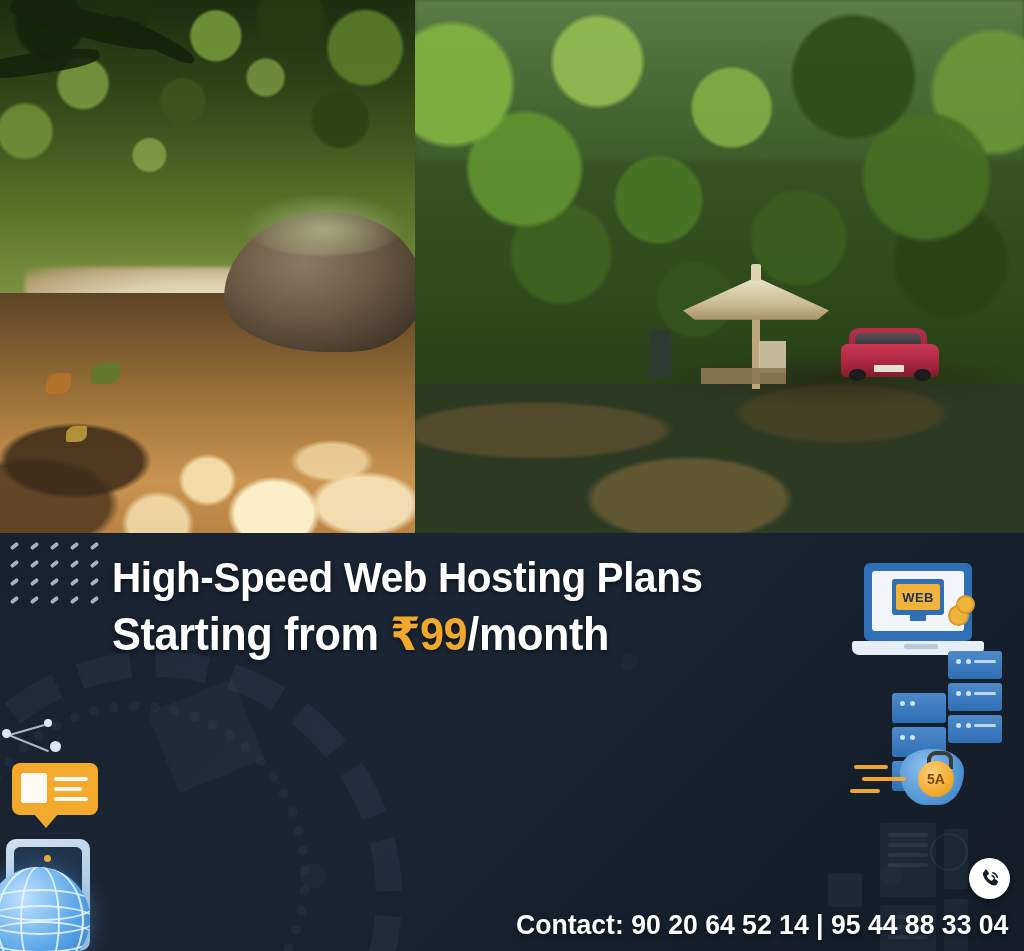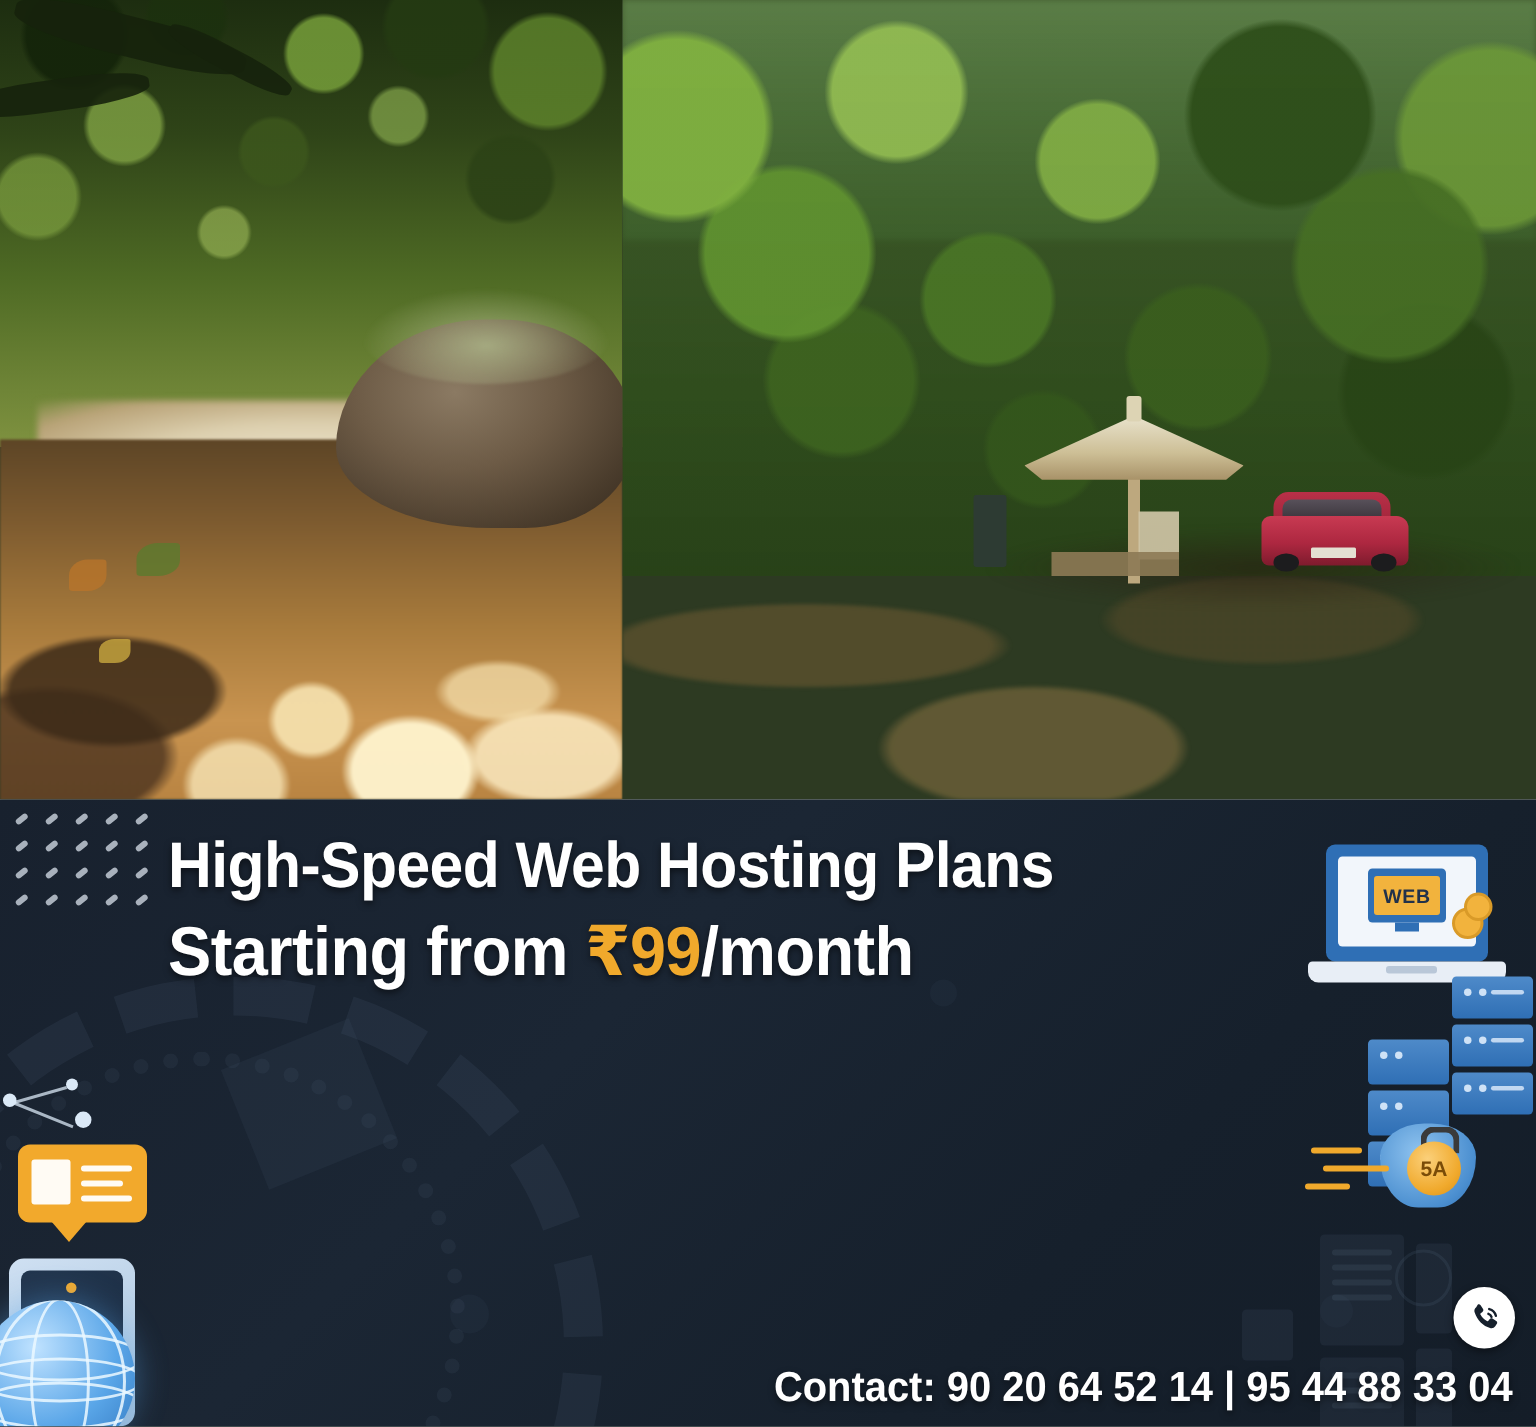--- a/index.html
+++ b/index.html
@@ -133,21 +133,21 @@
   .contact{position:absolute;right:16px;bottom:10px;color:#ffffff;font-weight:bold;
     font-size:28px;white-space:nowrap;transform:scaleX(.95);transform-origin:right center;
     text-shadow:0 2px 5px rgba(0,0,0,.5);}
 
   
   .phone-badge{position:absolute;right:14px;bottom:52px;width:41px;height:41px;border-radius:50%;
     background:#ffffff;display:flex;align-items:center;justify-content:center;
     box-shadow:0 2px 6px rgba(0,0,0,.45);}
 
   
-  .illus{position:absolute;right:4px;top:20px;width:152px;height:260px;}
+  .illus{position:absolute;right:24px;top:20px;width:152px;height:260px;}
   .lap-lid{position:absolute;left:16px;top:10px;width:108px;height:78px;background:#2f6fb5;border-radius:6px;}
   .lap-screen{position:absolute;left:24px;top:18px;width:92px;height:60px;background:#f2f6fb;border-radius:3px;}
   .lap-base{position:absolute;left:4px;top:88px;width:132px;height:14px;background:#e8eef6;border-radius:3px 3px 7px 7px;}
   .lap-pad{position:absolute;left:56px;top:91px;width:34px;height:5px;background:#b9c7d8;border-radius:2px;}
   .mini-mon{position:absolute;left:44px;top:26px;width:52px;height:36px;background:#2f6fb5;border-radius:3px;
     display:flex;align-items:center;justify-content:center;}
   .mini-screen{width:44px;height:26px;background:#F2B33D;border-radius:2px;display:flex;align-items:center;justify-content:center;}
   .mini-screen b{font-size:13px;color:#22324a;letter-spacing:.4px;}
   .mini-stand{position:absolute;left:62px;top:62px;width:16px;height:6px;background:#2f6fb5;}
   .coin{position:absolute;border-radius:50%;background:#F2B33D;border:2px solid #d99a28;}

